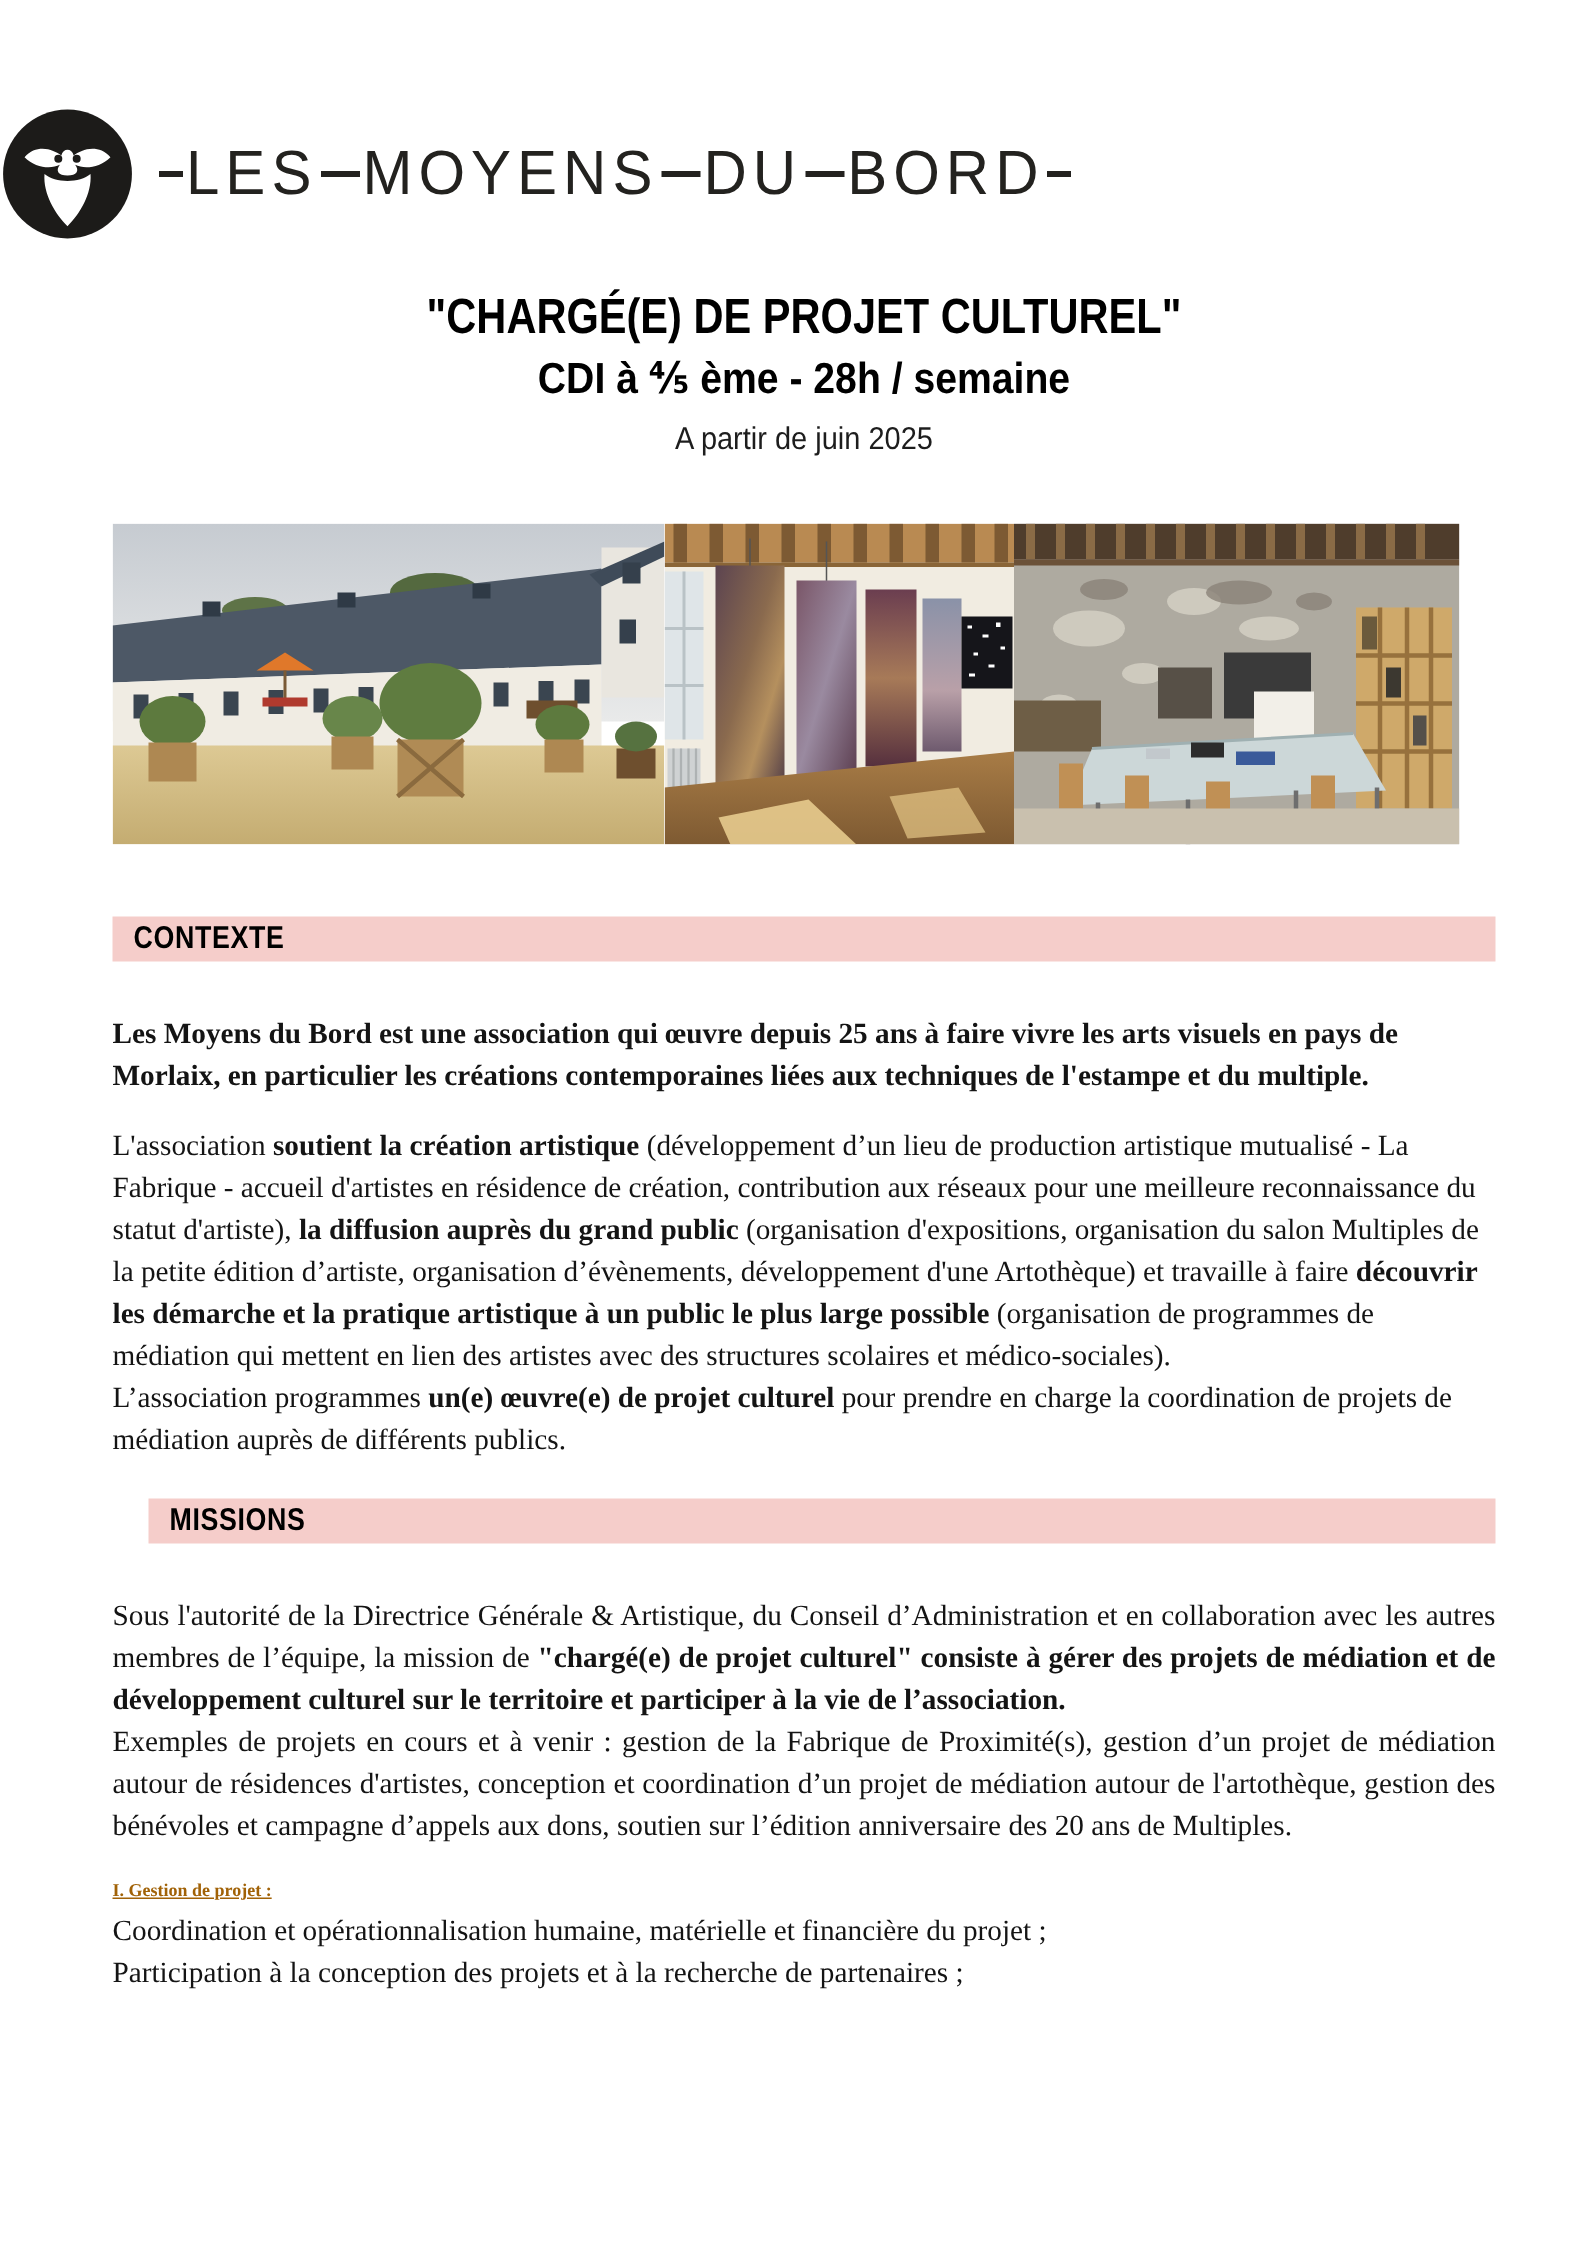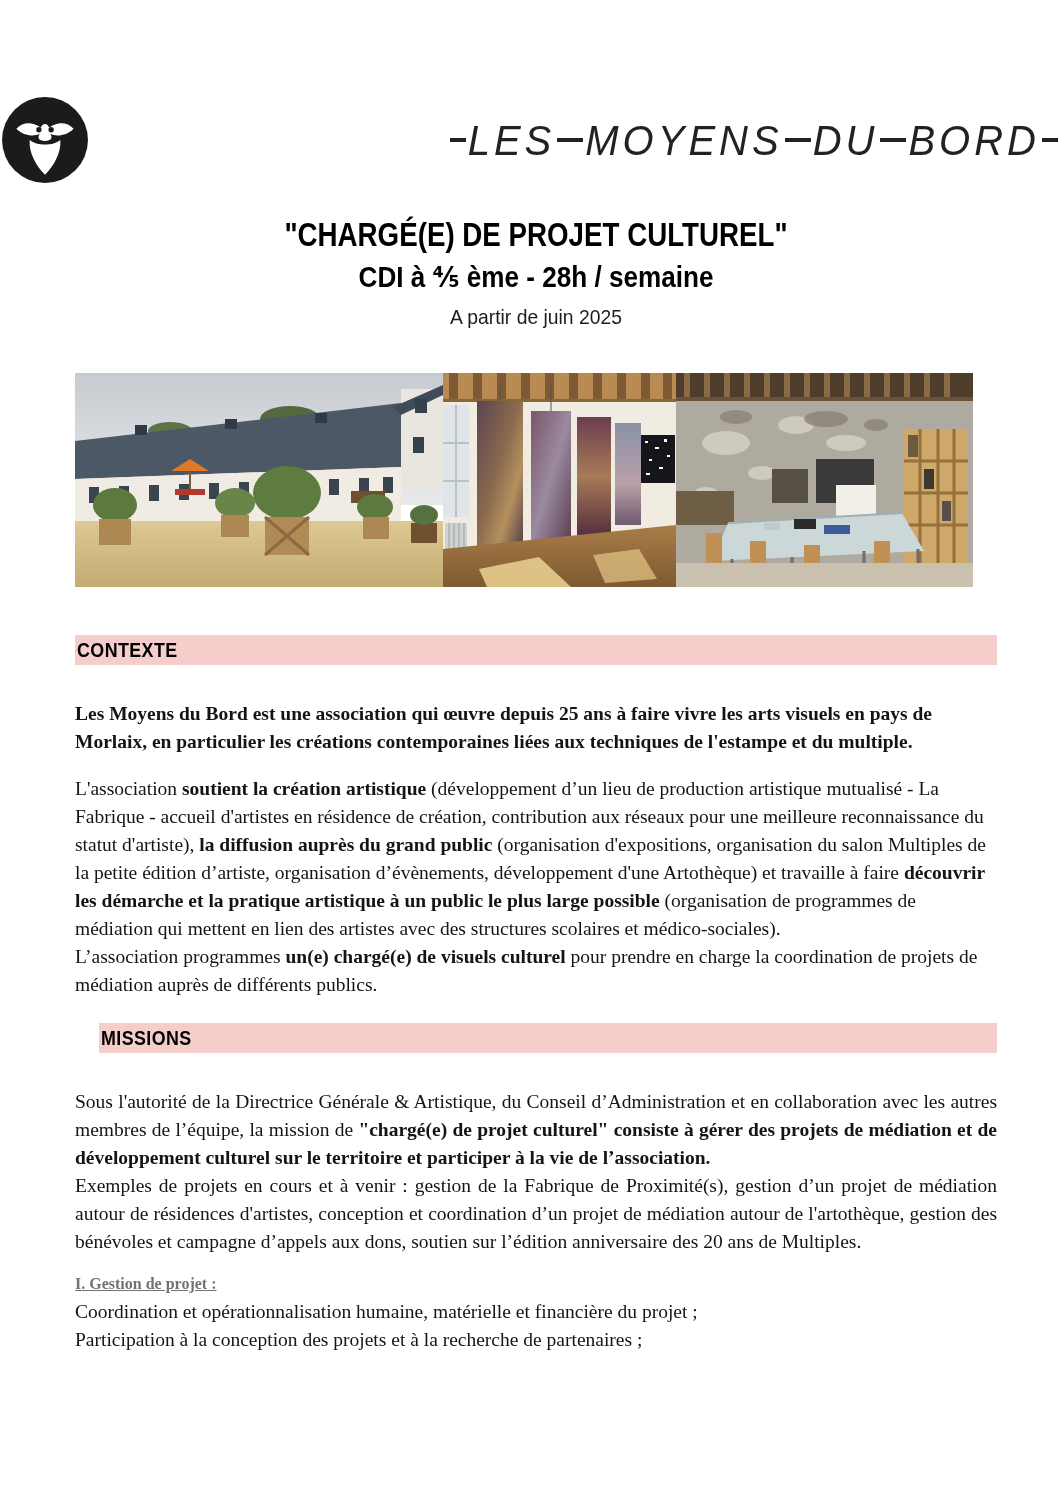--- a/index.html
+++ b/index.html
@@ -1,21 +1,21 @@
 <!DOCTYPE html>
 <html style="--bar-bg: #f5cdca;"><head>
 <meta charset="utf-8">
 <style>
   html,body{margin:0;padding:0;background:#ffffff;}
   .page{position:relative;width:1060px;height:1497px;background:#fff;overflow:hidden;
         font-family:"Liberation Serif", serif;color:#161616;}
   .content{margin:0 63px 0 75px;width:922px;}
 
   
-  .logo-row{display:flex;justify-content:space-between;align-items:center;gap:14px;padding-top:95px;font-style:italic;}
+  .logo-row{display:flex;justify-content:flex-start;align-items:center;gap:14px;padding-top:71px;}
   .logo-badge{width:90px;height:90px;flex:0 0 auto;}
   .wordmark{display:flex;align-items:center;color:#23221f;
             font-family:"Liberation Sans", sans-serif;font-size:40px;font-weight:400;
             letter-spacing:4px;white-space:nowrap;}
   .wordmark .word{transform:scaleY(1.04);}
   .dash{height:4px;width:26px;background:#23221f;margin:0 2px;}
   .dash.outer{width:16px;}
 
   
   .job-title{margin:30px 0 0;text-align:center;font-family:"Liberation Sans", sans-serif;
@@ -30,32 +30,32 @@
   
   .photos{display:flex;gap:0;margin-top:44px;height:214px;}
   .photos figure{margin:0;height:214px;overflow:hidden;}
   .photos svg{display:block;width:100%;height:100%;}
   .ph1{width:368px;margin-right:19px;}
   .ph2{width:233px;margin-right:10px;}
   .ph3{width:297px;}
 
   
   .section-bar{background:var(--bar-bg,#f5cdca);height:30px;display:flex;align-items:center;
-               padding-left:2px;}
+               padding-left:14px;}
   .bar-text{font-family:"Liberation Sans",sans-serif;font-weight:800;font-size:21px;
             color:#000;transform:scaleX(.85);transform-origin:left center;letter-spacing:.5px;}
   .bar-contexte{margin-top:48px;}
   .bar-missions{margin-top:24px;margin-left:24px;}
 
   p.body{margin:0;font-size:19.5px;line-height:28px;color:#141414;}
   p.first{margin-top:35px;}
   p.gap{margin-top:19px;}
   p.justify{text-align:justify;font-family:Liberation Serif, serif;}
-  .sub-heading{margin:14px 0 0;font-size:16px;line-height:28px;font-weight:700;
-               text-decoration:underline;color:#737373;font-family:"Liberation Serif",serif;}
+  .sub-heading{margin:14px 0 0;font-size:12px;line-height:28px;font-weight:700;
+               text-decoration:underline;color:#a16207;font-family:"Liberation Serif",serif;}
 </style>
 </head>
 <body>
 
 <div class="page">
 
   <header class="logo-row">
     <div class="logo-badge">
       <svg viewBox="0 0 88 88">
         <circle cx="44" cy="44" r="42" fill="#1c1b19"></circle>
@@ -266,21 +266,21 @@
         </svg>
       </figure>
     </div>
 
     <section>
       <div class="section-bar bar-contexte">
         <span class="bar-text">CONTEXTE</span>
       </div>
       <p class="body first"><span style="font-weight: 700;">Les Moyens du Bord est une association qui œuvre depuis 25 ans à faire vivre les arts visuels en pays de Morlaix, en particulier les créations contemporaines liées aux techniques de l'estampe et du multiple.</span></p>
       <p class="body gap"><span>L'association </span><span style="font-weight: 700;">soutient la création artistique</span><span> (développement d’un lieu de production artistique mutualisé - La Fabrique - accueil d'artistes en résidence de création, contribution aux réseaux pour une meilleure reconnaissance du statut d'artiste), </span><span style="font-weight: 700;">la diffusion auprès du grand public</span><span> (organisation d'expositions, organisation du salon Multiples de la petite édition d’artiste, organisation d’évènements, développement d'une Artothèque) et travaille à faire </span><span style="font-weight: 700;">découvrir les démarche et la pratique artistique à un public le plus large possible</span><span> (organisation de programmes de médiation qui mettent en lien des artistes avec des structures scolaires et médico-sociales).</span></p>
-      <p class="body"><span>L’association programmes </span><span style="font-weight: 700;">un(e) chargé(e) de visuels culturel</span><span> pour prendre en charge la coordination de projets de médiation auprès de différents publics.</span></p>
+      <p class="body"><span>L’association programmes </span><span style="font-weight: 700;">un(e) œuvre(e) de projet culturel</span><span> pour prendre en charge la coordination de projets de médiation auprès de différents publics.</span></p>
     </section>
 
     <section>
       <div class="section-bar bar-missions">
         <span class="bar-text">MISSIONS</span>
       </div>
       <p class="body first justify"><span>Sous l'autorité de la Directrice Générale &amp; Artistique, du Conseil d’Administration et en collaboration avec les autres membres de l’équipe, la mission de </span><span style="font-weight: 700;">"chargé(e) de projet culturel" consiste à gérer des projets de médiation et de développement culturel sur le territoire et participer à la vie de l’association.</span></p>
       <p class="body justify"><span>Exemples de projets en cours et à venir : gestion de la Fabrique de Proximité(s), gestion d’un projet de médiation autour de résidences d'artistes, conception et coordination d’un projet de médiation autour de l'artothèque, gestion des bénévoles et campagne d’appels aux dons, soutien sur l’édition anniversaire des 20 ans de Multiples.</span></p>
       <h3 class="sub-heading">I. Gestion de projet :</h3>
       <p class="body">Coordination et opérationnalisation humaine, matérielle et financière du projet ;</p>

